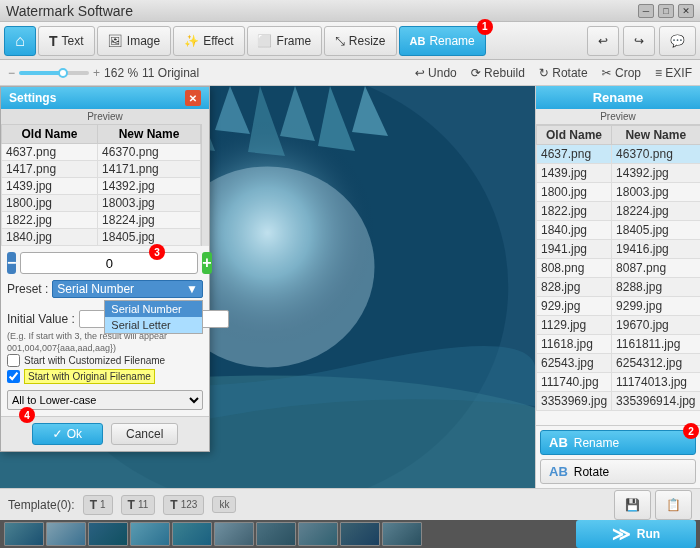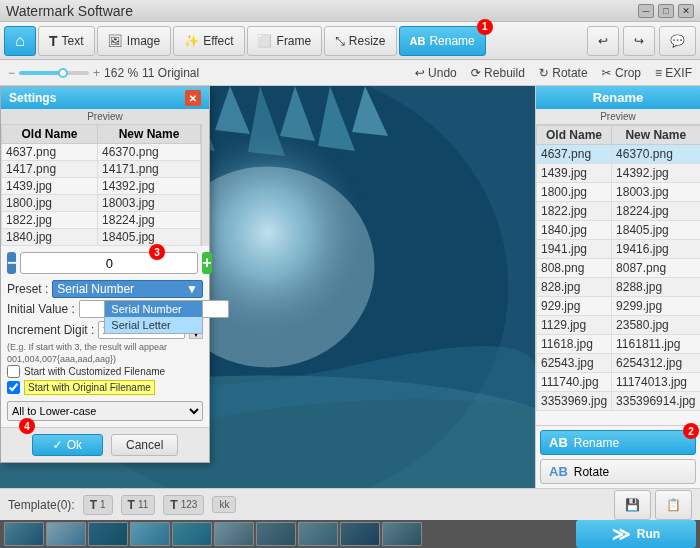--- a/index.html
+++ b/index.html
@@ -286,21 +286,21 @@
       border: 1px solid #aaa;
       border-radius: 3px;
       text-align: center;
       font-size: 13px;
       background: white;
     }
     .preset-row {
       display: flex;
       align-items: center;
       gap: 4px;
-      margin-bottom: 2px;
+      margin-bottom: 12px;
       position: relative;
     }
     .preset-label { color: #333; white-space: nowrap; }
     .dropdown-list {
       position: absolute;
       top: 20px; left: 52px; right: 0;
       background: white;
       border: 1px solid #aaa;
       z-index: 200;
     }
@@ -678,28 +678,20 @@
           </div>
         </div>
 
         
         <div class="field-row">
           <span class="field-label">Initial Value :</span>
           <input class="field-input" type="text" style="">
         </div>
 
         
-        <div class="field-row">
-          <span class="field-label">Increment Digit :</span>
-          <input class="field-input" type="text" value="1" style="width: 30px;">
-          <div class="field-spin">
-            <div class="spin-btn">▲</div>
-            <div class="spin-btn">▼</div>
-          </div>
-        </div>
 
         
         <div class="hint-text">(E.g. If start with 3, the result will appear 001,004,007{aaa,aad,aag})</div>
 
         
         <div class="checkbox-row">
           <input type="checkbox" style="">
           <label>Start with Customized Filename</label>
         </div>
         <div class="checkbox-row">
@@ -767,21 +759,21 @@
             <tr>
               <td>828.jpg</td>
               <td>8288.jpg</td>
             </tr>
             <tr>
               <td>929.jpg</td>
               <td>9299.jpg</td>
             </tr>
             <tr>
               <td>1129.jpg</td>
-              <td>23580.jpg</td>
+              <td>19670.jpg</td>
             </tr>
             <tr>
               <td>11618.jpg</td>
               <td>1161811.jpg</td>
             </tr>
             <tr>
               <td>62543.jpg</td>
               <td>6254312.jpg</td>
             </tr>
             <tr>

